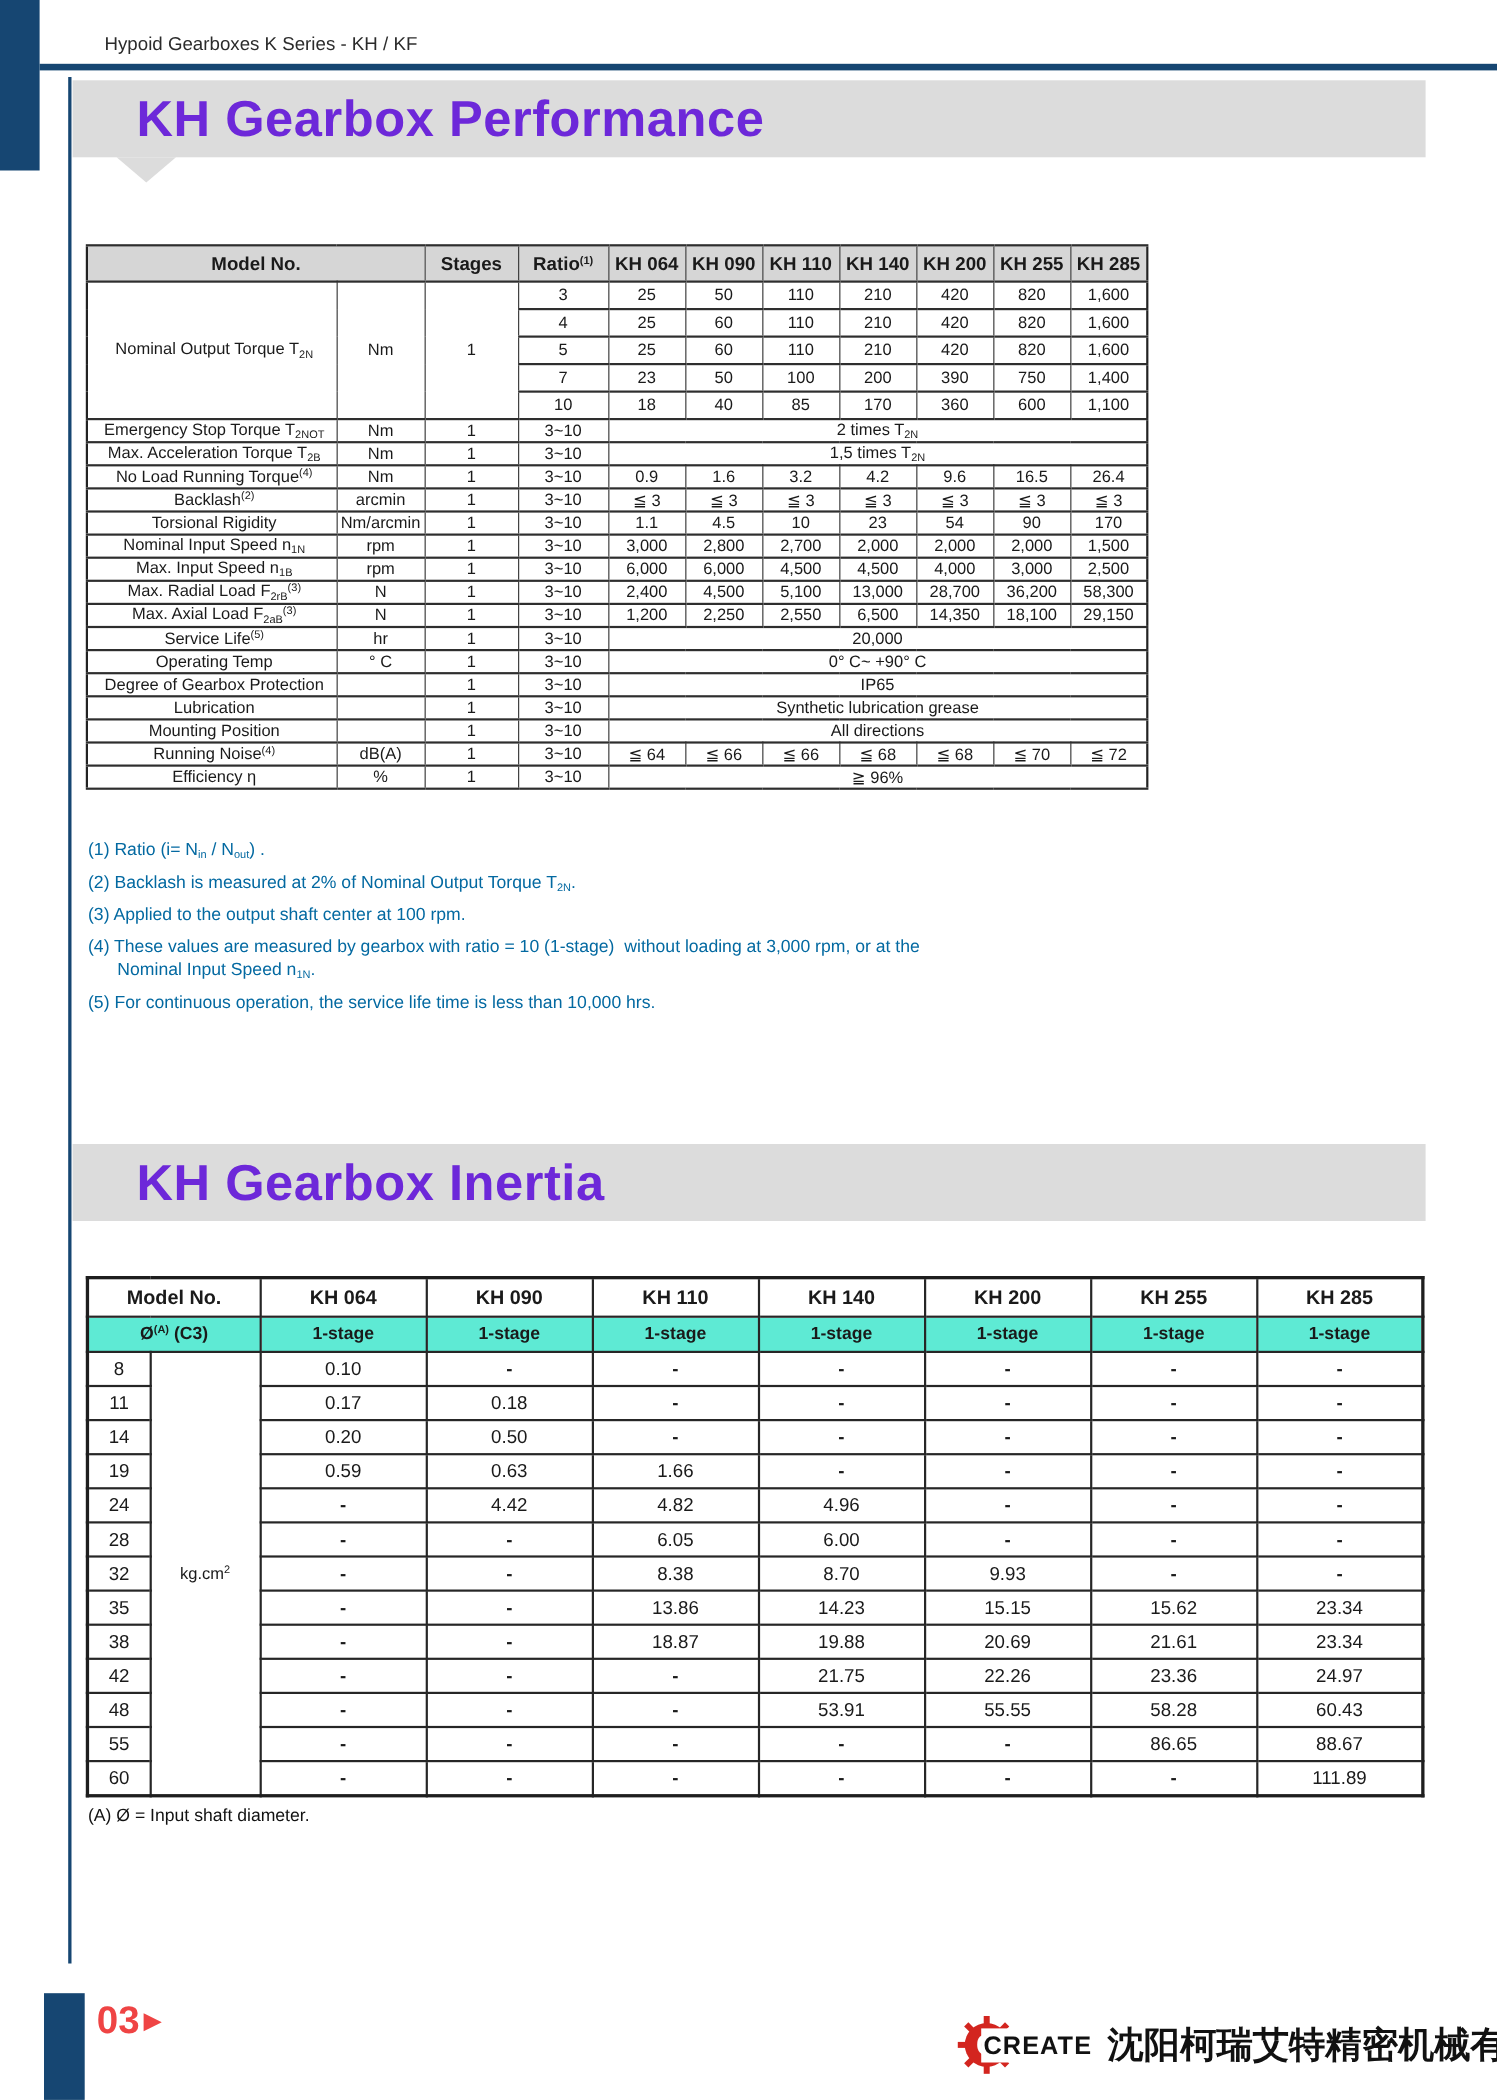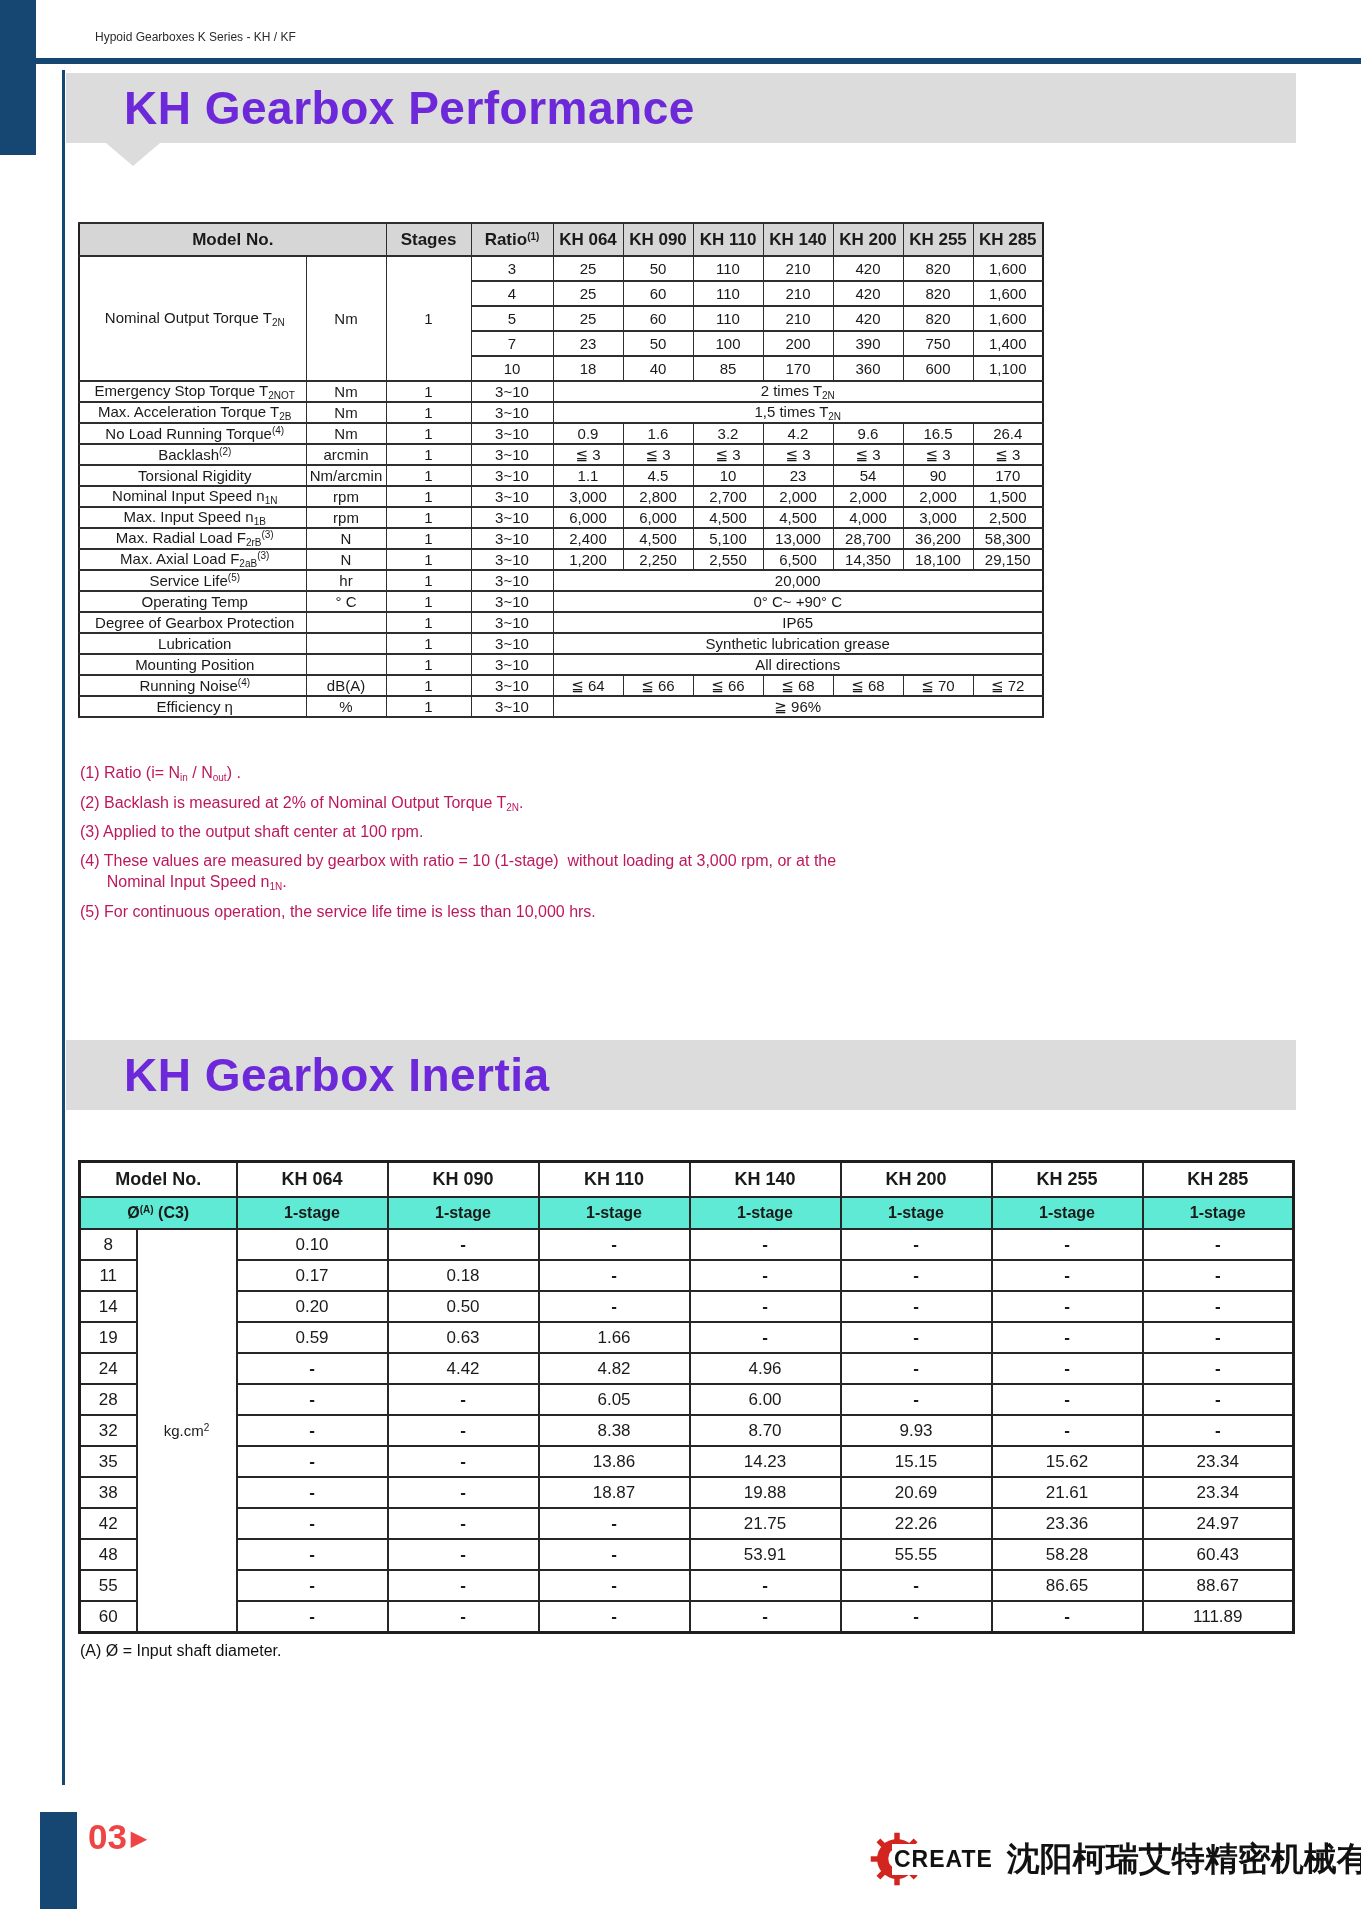--- a/index.html
+++ b/index.html
@@ -1,21 +1,21 @@
 <!DOCTYPE html>
 <html><head>
 <meta charset="utf-8">
 <style>
   html,body{margin:0;padding:0;background:#ffffff;}
   .page{position:relative;width:1361px;height:1909px;background:#ffffff;overflow:hidden;
         font-family:"Liberation Sans",sans-serif;color:#1a1a1a;}
 
   
   .corner-block{position:absolute;left:0;top:0;width:36px;height:155px;background:#164672;}
-  .breadcrumb{position:absolute;left:95px;top:30px;font-size:12px;color:#2b2b2b;}
+  .breadcrumb{position:absolute;left:95px;top:30px;font-size:17px;color:#2b2b2b;}
   .top-rule{position:absolute;left:36px;right:0;top:58px;height:6px;background:#164672;}
   .left-rule{position:absolute;left:62px;top:70px;width:3px;height:1715px;background:#164672;}
 
   
   .banner{position:absolute;left:66px;width:1230px;height:70px;background:#dcdcdc;}
   .banner-perf{top:73px;}
   .banner-inertia{top:1040px;}
   .banner-title{font-size:46px;font-weight:bold;color:#6d28d9;line-height:70px;padding-left:58px;
                 letter-spacing:0.5px;white-space:nowrap;}
   .banner-notch{position:absolute;left:40px;top:70px;width:0;height:0;
@@ -32,21 +32,21 @@
   .perf-table{left:78px;top:222px;width:966px;font-size:15px;}
   .perf-table th,.perf-table td{border-top:2px solid #2e2e2e;border-bottom:2px solid #2e2e2e;
        border-left:1px solid #2e2e2e;border-right:1px solid #2e2e2e;}
   .perf-table{border:2px solid #222;}
   .perf-table thead th{background:#d6d6d6;font-size:17px;font-weight:bold;height:31px;}
   .perf-table td{height:19px;}
   .perf-table tr.torque-row td{height:23px;}
   .perf-table td.lbl{text-align:center;padding-left:7px;}
 
   
-  .footnotes{position:absolute;left:80px;top:762px;width:1000px;font-size:16px;color:#be185d;}
+  .footnotes{position:absolute;left:80px;top:762px;width:1000px;font-size:16px;color:#0369a1;}
   .fn-line{white-space:pre-wrap;margin-bottom:7px;line-height:1.35;}
 
   
   .inertia-table{left:78px;top:1160px;width:1217px;font-size:17px;}
   .inertia-table th,.inertia-table td{border:2px solid #262626;}
   .inertia-table{border:3px solid #1e1e1e;}
   .inertia-table thead tr.h1 th{font-size:18px;font-weight:bold;height:33px;background:#fff;}
   .inertia-table thead tr.h2 th{font-size:16px;font-weight:bold;height:30px;background:#5eead4;}
   .inertia-table td{height:29px;}
   .inertia-table td.dash{font-weight:bold;}

